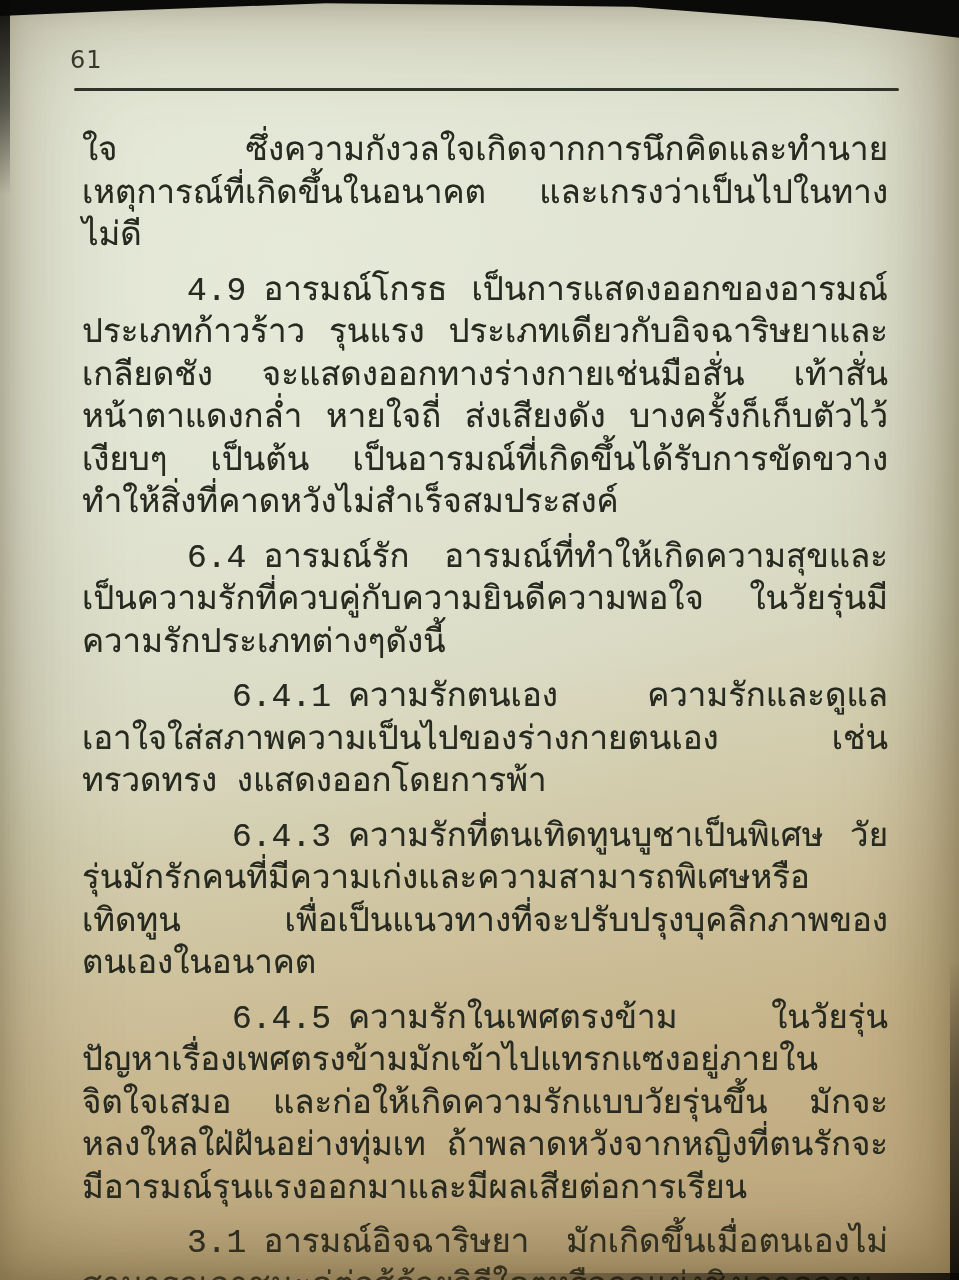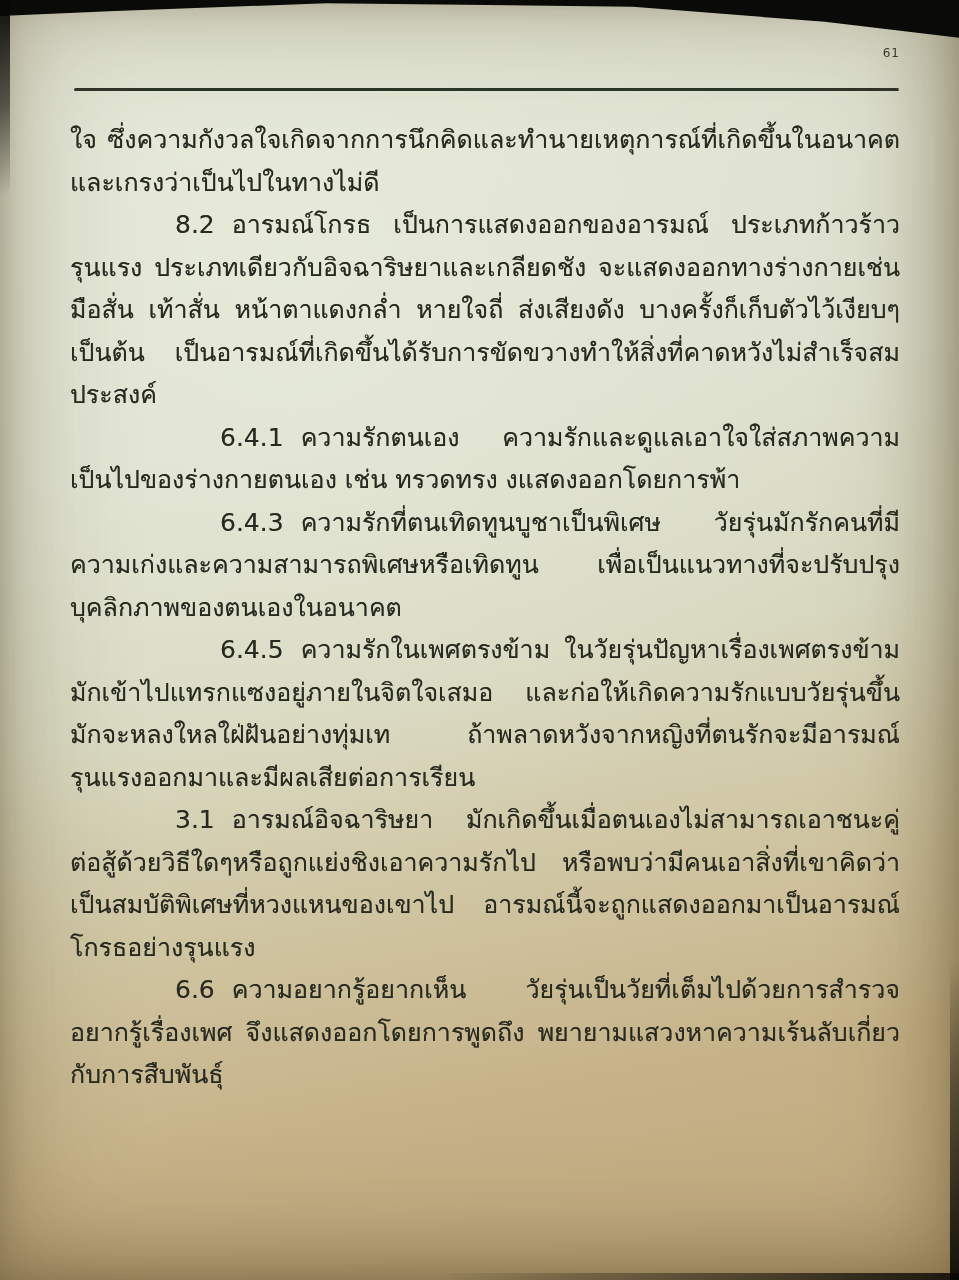--- a/index.html
+++ b/index.html
@@ -38,47 +38,48 @@
     box-shadow:
       inset 0 0 130px rgba(88, 70, 38, 0.38),
       inset 0 0 28px rgba(60, 48, 24, 0.22),
       inset -18px -24px 70px rgba(96, 74, 36, 0.28);
   }
   .page-number {
     position: absolute;
     left: 70px;
     right: 59px;
     top: 46px;
-    text-align: right;
-    font-size: 12px;
+    text-align: left;
+    font-size: 24px;
     letter-spacing: 1px;
     color: #34382c;
   }
   .rule {
     position: absolute;
     left: 74px;
     right: 60px;
     top: 88px;
     border-top: 3px solid #2e332a;
     border-radius: 2px;
   }
   .content {
     position: absolute;
     left: 70px;
     right: 59px;
     top: 119px;
     color: var(--ink);
   }
   .para {
-    margin: 0;
-    font-size: 25px;
+    margin: 12px;
+    font-size: 33px;
     line-height: 42.5px;
     text-align: justify;
     color: var(--ink);
     text-shadow: 0 0 0.6px rgba(40, 42, 32, 0.55);
+    font-family: Liberation Mono, monospace;
   }
   .para .num { margin-right: 17px; }
   .para.indent-none       { text-indent: 0; }
   .para.indent-section    { text-indent: 105px; }
   .para.indent-subsection { text-indent: 150px; }
 
   
   .edge { position: absolute; pointer-events: none; }
   .edge-top {
     top: 0; left: 0; right: 0; height: 42px;
@@ -101,22 +102,23 @@
 </head>
 <body>
 
 <div class="scan">
   <div class="paper">
     <div class="page-number">61</div>
     <div class="rule"></div>
     <div class="content">
   <p class="para indent-none"><span class="txt">ใจ  ซึ่งความกังวลใจเกิดจากการนึกคิดและทำนายเหตุการณ์ที่เกิดขึ้นในอนาคต  และเกรงว่าเป็นไปในทางไม่ดี</span></p>
 
-  <p class="para indent-section"><span class="num">8.2</span><span class="txt">อารมณ์โกรธ เป็นการแสดงออกของอารมณ์ ประเภทก้าวร้าว รุนแรง ประเภทเดียวกับอิจฉาริษยาและเกลียดชัง จะแสดงออกทางร่างกายเช่นมือสั่น เท้าสั่น หน้าตาแดงกล่ำ หายใจถี่ ส่งเสียงดัง บางครั้งก็เก็บตัวไว้เงียบๆ เป็นต้น เป็นอารมณ์ที่เกิดขึ้นได้รับการขัดขวางทำให้สิ่งที่คาดหวังไม่สำเร็จสมประสงค์</span></p>
+  <p class="para indent-section"><span class="num">4.9</span><span class="txt">อารมณ์โกรธ เป็นการแสดงออกของอารมณ์ ประเภทก้าวร้าว รุนแรง ประเภทเดียวกับอิจฉาริษยาและเกลียดชัง จะแสดงออกทางร่างกายเช่นมือสั่น เท้าสั่น หน้าตาแดงกล่ำ หายใจถี่ ส่งเสียงดัง บางครั้งก็เก็บตัวไว้เงียบๆ เป็นต้น เป็นอารมณ์ที่เกิดขึ้นได้รับการขัดขวางทำให้สิ่งที่คาดหวังไม่สำเร็จสมประสงค์</span></p>
 
+  <p class="para indent-section"><span class="num">6.4</span><span class="txt">อารมณ์รัก  อารมณ์ที่ทำให้เกิดความสุขและเป็นความรักที่ควบคู่กับความยินดีความพอใจ ในวัยรุ่นมีความรักประเภทต่างๆดังนี้</span></p>
 
   <p class="para indent-subsection"><span class="num">6.4.1</span><span class="txt">ความรักตนเอง  ความรักและดูแลเอาใจใส่สภาพความเป็นไปของร่างกายตนเอง เช่น ทรวดทรง งแสดงออกโดยการพ้า</span></p>
 
 
   <p class="para indent-subsection"><span class="num">6.4.3</span><span class="txt">ความรักที่ตนเทิดทูนบูชาเป็นพิเศษ   วัยรุ่นมักรักคนที่มีความเก่งและความสามารถพิเศษหรือเทิดทูน เพื่อเป็นแนวทางที่จะปรับปรุงบุคลิกภาพของตนเองในอนาคต</span></p>
 
   <p class="para indent-subsection"><span class="num">6.4.5</span><span class="txt">ความรักในเพศตรงข้าม  ในวัยรุ่นปัญหาเรื่องเพศตรงข้ามมักเข้าไปแทรกแซงอยู่ภายในจิตใจเสมอ และก่อให้เกิดความรักแบบวัยรุ่นขึ้น มักจะหลงใหลใฝ่ฝันอย่างทุ่มเท ถ้าพลาดหวังจากหญิงที่ตนรักจะมีอารมณ์รุนแรงออกมาและมีผลเสียต่อการเรียน</span></p>
 
 
   <p class="para indent-section"><span class="num">3.1</span><span class="txt">อารมณ์อิจฉาริษยา มักเกิดขึ้นเมื่อตนเองไม่สามารถเอาชนะคู่ต่อสู้ด้วยวิธีใดๆหรือถูกแย่งชิงเอาความรักไป หรือพบว่ามีคนเอาสิ่งที่เขาคิดว่าเป็นสมบัติพิเศษที่หวงแหนของเขาไป อารมณ์นี้จะถูกแสดงออกมาเป็นอารมณ์โกรธอย่างรุนแรง</span></p>

